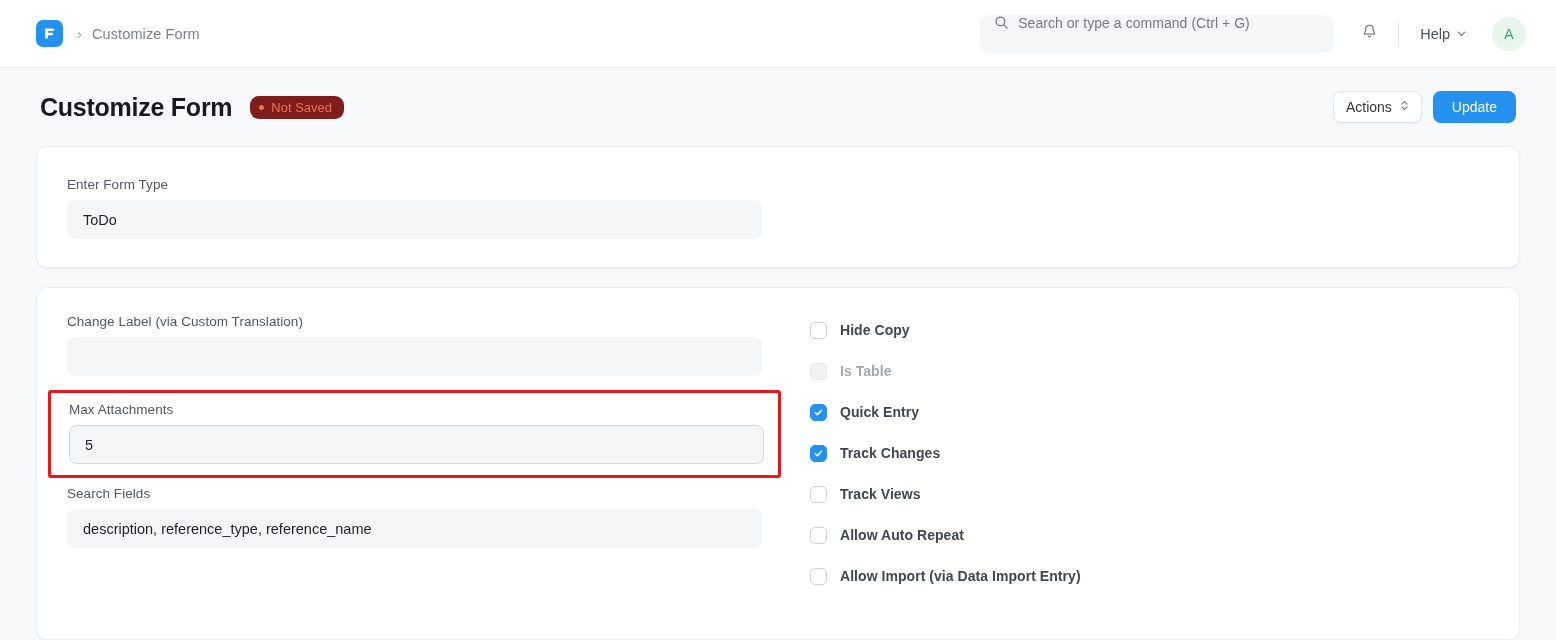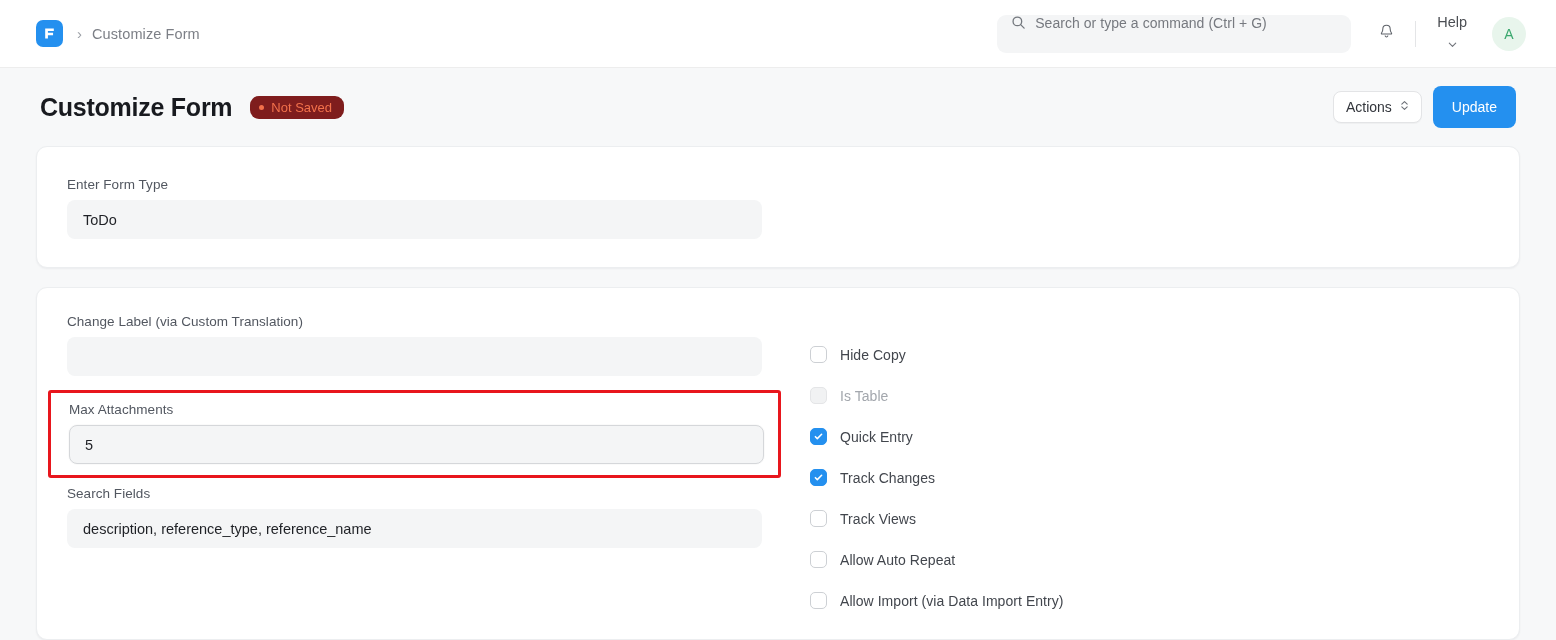--- a/index.html
+++ b/index.html
@@ -61,21 +61,20 @@
   }
   .nav-divider {
     width: 1px; height: 26px;
     background: #e4e5e7;
     margin: 0 12px;
   }
   .help-btn {
     display: flex; align-items: center; gap: 6px;
     padding: 6px 9px;
     border-radius: 7px;
-    flex-direction: column;
   }
   .help-btn .label { font-size: 14.5px; color: #4c4f54; }
   .avatar {
     width: 34px; height: 34px;
     border-radius: 50%;
     background: #e8f5ec;
     color: #3aa76d;
     font-size: 14px;
     display: flex; align-items: center; justify-content: center;
     margin-left: 16px;
@@ -121,21 +120,21 @@
     height: 32px;
     background: #ffffff;
     border: 1px solid #e3e4e6;
     border-radius: 8px;
     padding: 0 12px;
     display: flex; align-items: center; gap: 8px;
     font-size: 14px; color: #32353b;
     box-shadow: 0 1px 1px rgba(0,0,0,.035);
   }
   .btn-update {
-    height: 42px;
+    height: 32px;
     background: #2490ef;
     border-radius: 8px;
     padding: 0 19px;
     display: flex; align-items: center;
     font-size: 14px; color: #ffffff;
   }
 
   
   .card {
     background: #ffffff;
@@ -181,23 +180,24 @@
     position: absolute;
     left: -19px; top: 0;
     width: 733px;
     border: 3px solid #e8161d;
     border-radius: 3px;
     padding: 9px 18px 11px 18px;
   }
 
   
   .check-row {
-    display: flex; align-items: flex-end;
+    display: flex; align-items: flex-start;
     gap: 13px;
     height: 41px;
+    font-weight: bold;
   }
   .cbox {
     width: 17px; height: 17px;
     border-radius: 5px;
     border: 1px solid #cdd0d4;
     background: #ffffff;
     flex: 0 0 auto;
     display: flex; align-items: center; justify-content: center;
   }
   .cbox.checked {

